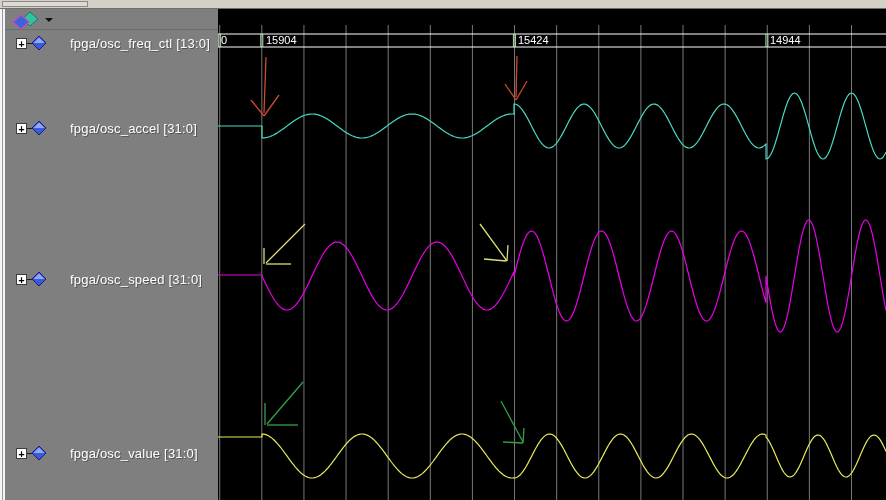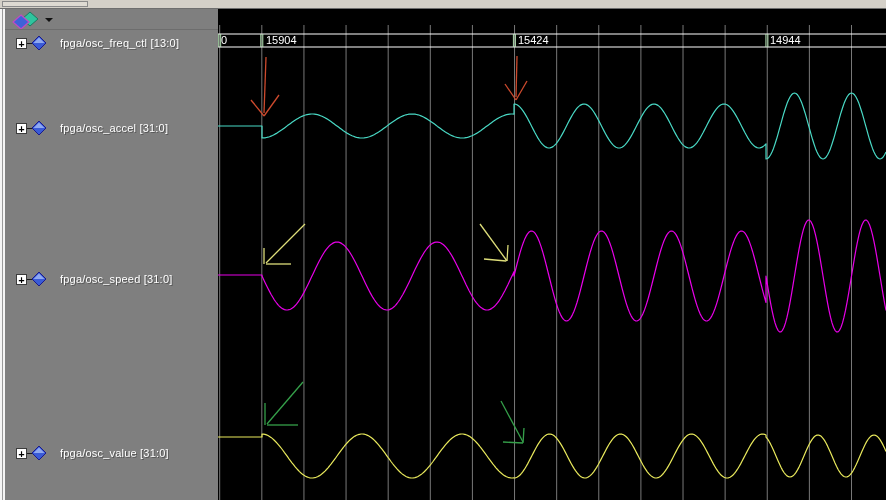--- a/index.html
+++ b/index.html
@@ -17,21 +17,21 @@
   .name-panel{position:absolute;left:5px;top:9px;width:213px;height:491px;background:#7f7f7f;}
   .toolbar{position:absolute;left:0;top:0;width:100%;height:20px;}
   .tool-btn{position:absolute;left:7px;top:1px;width:44px;height:19px;display:flex;align-items:center;}
   .dd-arrow{width:0;height:0;border-left:4px solid transparent;border-right:4px solid transparent;
             border-top:4px solid #111;margin-left:5px;}
   .toolbar-divider{position:absolute;left:0;top:20px;width:100%;height:1px;background:#6d6d6d;}
   .sig-row{position:absolute;left:0;height:16px;display:flex;align-items:center;cursor:default;}
   .plusbox{width:11px;height:11px;background:#fff;border:1px solid #3c3c3c;box-sizing:border-box;
            color:#000;font:bold 10px/9px "DejaVu Sans Mono",monospace;text-align:center;margin-left:11px;}
   .connector{width:5px;height:1px;background:#1a1a1a;}
-  .sig-label{color:#fff;font-size:11px;margin-left:14px;text-shadow:1px 1px 0 rgba(0,0,0,0.35);
+  .sig-label{color:#fff;font-size:13px;margin-left:24px;text-shadow:1px 1px 0 rgba(0,0,0,0.35);
              white-space:nowrap;letter-spacing:.2px;}
   
   #wave-canvas{position:absolute;left:218px;top:9px;}
 </style>
 </head>
 <body>
 
 <div id="screen">
 
   <div class="top-strip">

